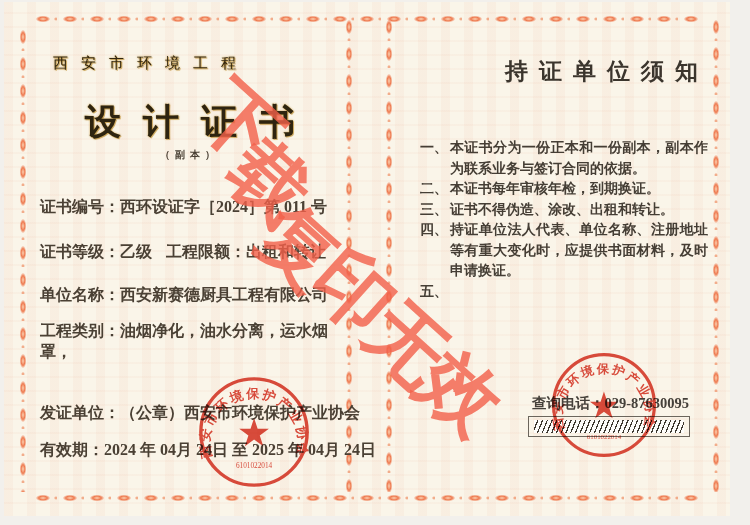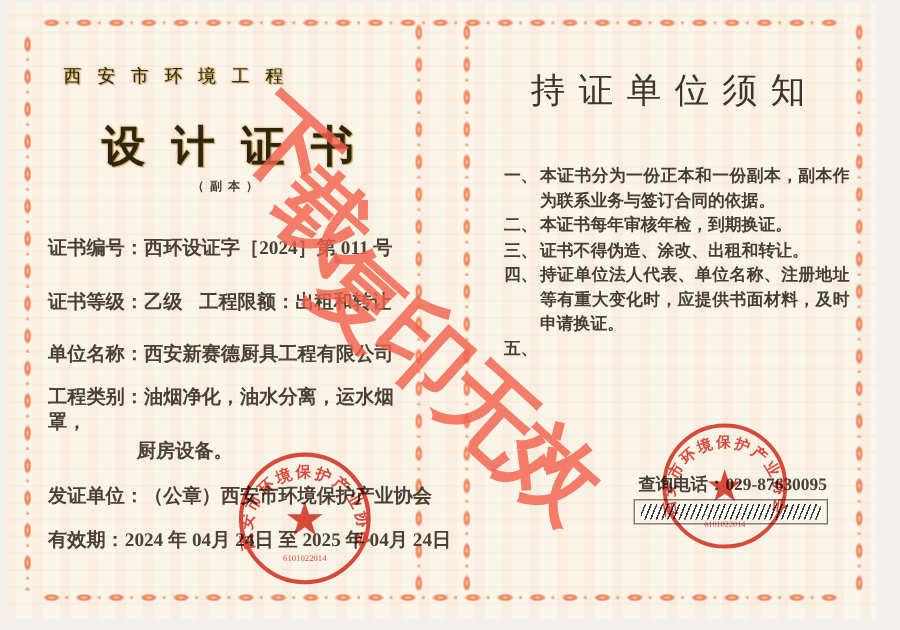--- a/index.html
+++ b/index.html
@@ -51,22 +51,22 @@
   .f1 { top:195px; }
   .f2 { top:240px; }
   .f3 { top:283px; }
   .f4 { top:319px; white-space:normal; }
   .f4 .wrap2 { display:block; padding-left:74px; margin-top:3px; }
   .f5 { top:401px; }
   .f6 { top:438px; }
   .gap { display:inline-block; width:14px; }
 
   
-  .r-title { position:absolute; left:0; top:54px; width:100%; text-align:center;
-             font-size:29px; font-weight:normal; letter-spacing:11px; padding-left:11px; color:#3b352d; }
+  .r-title { position:absolute; left:0; top:54px; width:100%; text-align:right;
+             font-size:23px; font-weight:bold; letter-spacing:11px; padding-left:11px; color:#3b352d; }
   .notices { position:absolute; left:16px; top:136px; width:288px; }
   .notice  { display:flex; font-size:14px; line-height:20.5px; color:#453e35; font-weight:bold; }
   .notice .num { flex:0 0 30px; }
   .notice .txt { flex:1; text-align:justify; }
   .phone { position:absolute; left:128px; top:392px; font-size:14.5px; font-weight:bold;
            color:#45403a; white-space:nowrap; }
   .barcode { position:absolute; left:124px; top:414px; width:162px; height:21px;
              background:#fdfdfb; border:1px solid #6b655c;
              background-image:repeating-linear-gradient(112deg, #3d382f 0 1.2px, rgba(0,0,0,0) 1.2px 4.4px);
              background-clip:content-box; padding:3px 5px; }
@@ -107,21 +107,20 @@
       <div class="field f2">
         <span>证书等级：</span><span>乙级</span><span class="gap"></span><span>工程限额：</span><span>出租和转让</span>
       </div>
 
       <div class="field f3">
         <span>单位名称：</span><span>西安新赛德厨具工程有限公司</span>
       </div>
 
       <div class="field f4">
         <span>工程类别：</span><span>油烟净化，油水分离，运水烟罩，</span>
-        <span class="wrap2">厨房设备。</span>
       </div>
 
       <div class="field f5">
         <span>发证单位：</span><span>（公章）西安市环境保护产业协会</span>
       </div>
 
       <div class="field f6">
         <span>有效期：</span><span>2024 年 04月 24日 至 2025 年 04月 24日</span>
       </div>
     </div>

